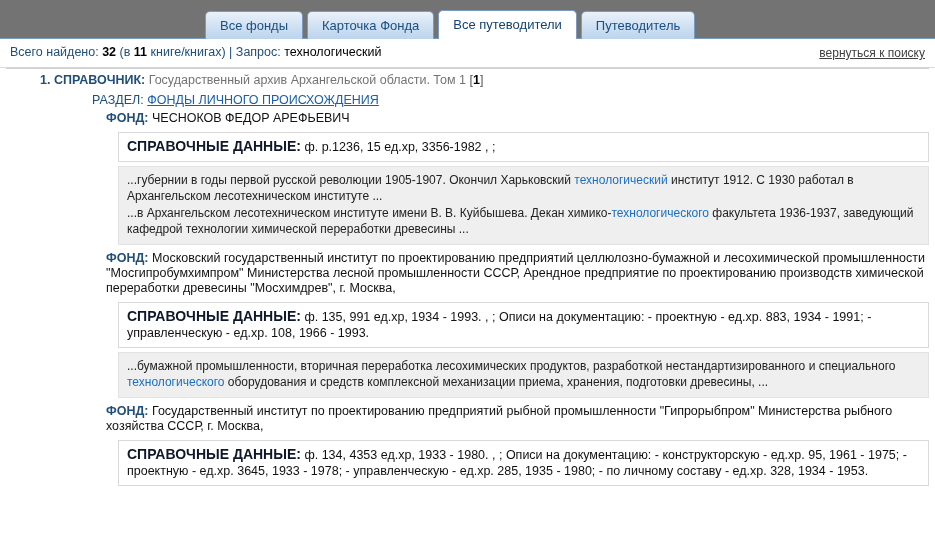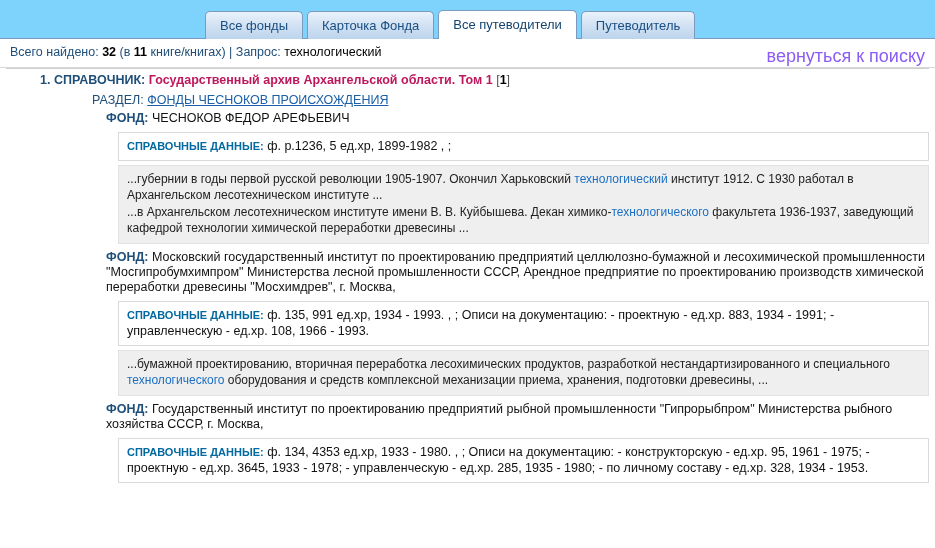--- a/index.html
+++ b/index.html
@@ -20,21 +20,21 @@
     width: 935px;
     height: 548px;
     box-sizing: border-box;
   }
 
   
   .tabbar {
     position: relative;
     height: 38px;
     border-bottom: 1px solid #7a9bbd;
-    background: #7dd3fc;
+    background: #737373;
   }
   .tabs {
     position: absolute;
     left: 205px;
     bottom: -1px;
     display: flex;
     align-items: flex-end;
     gap: 4px;
   }
   .tab {
@@ -64,22 +64,23 @@
     color: #204e7d;
     height: 18px;
   }
   .infobar .lbl { color: #1f4e79; }
   .infobar b { color: #000; }
   .infobar .qval { color: #000; font-weight: normal; }
   .backlink {
     position: absolute;
     right: 10px;
     top: 7px;
-    color: #8b5cf6;
-    font-size: 18px;
+    color: #404040;
+    text-decoration: underline;
+    font-size: 12px;
     cursor: pointer;
   }
 
   
   .pager {
     text-align: center;
     padding: 5px 0 6px 0;
     font-size: 12.5px;
     color: #1a5fa8;
   }
@@ -110,22 +111,22 @@
   .result-head .num {
     color: #1f4e79;
     font-weight: bold;
     margin-left: 34px;
   }
   .result-head .kw {
     color: #1f4e79;
     font-weight: bold;
   }
   .result-head .title {
-    color: #be185d;
-    font-weight: bold;
+    color: #737373;
+    font-weight: normal;
   }
   .result-head .cnt {
     color: #555;
   }
 
   .block { margin-left: 86px; }
 
   .razdel {
     padding: 3px 0 2px 0;
     font-size: 12.5px;
@@ -142,21 +143,21 @@
   .fond .val { color: #111; }
 
   .card {
     margin: 4px 0 0 26px;
     border: 1px solid #d9d9d9;
     background: #ffffff;
     padding: 5px 8px 6px 8px;
     font-size: 12.5px;
     line-height: 16px;
   }
-  .card .kw { color: #0369a1; font-weight: bold; font-size: 11px; }
+  .card .kw { color: #0f172a; font-weight: bold; font-size: 14px; }
   .card .val { color: #111; }
 
   .snippet {
     margin: 4px 0 4px 26px;
     background: #efefef;
     border: 1px solid #e2e2e2;
     padding: 5px 9px 6px 8px;
     font-size: 12px;
     line-height: 16px;
     color: #222;
@@ -196,29 +197,29 @@
     <div>
       <div class="result-head">
         <span class="num">1.</span>
         <span class="kw">СПРАВОЧНИК:</span>
         <span class="title">Государственный архив Архангельской области. Том 1</span>
         <span class="cnt">[</span><b>1</b><span class="cnt">]</span>
       </div>
       <div class="block">
         <div class="razdel">
           <span class="kw">РАЗДЕЛ:</span>
-          <span class="val">ФОНДЫ ЧЕСНОКОВ ПРОИСХОЖДЕНИЯ</span>
+          <span class="val">ФОНДЫ ЛИЧНОГО ПРОИСХОЖДЕНИЯ</span>
         </div>
         <div class="fond">
           <span class="kw">ФОНД:</span>
           <span class="val">ЧЕСНОКОВ ФЕДОР АРЕФЬЕВИЧ</span>
         </div>
         <div class="card">
           <span class="kw">СПРАВОЧНЫЕ ДАННЫЕ:</span>
-          <span class="val">ф. р.1236, 5 ед.хр, 1899-1982 , ;</span>
+          <span class="val">ф. р.1236, 15 ед.хр, 3356-1982 , ;</span>
         </div>
         <div class="snippet">
           <p>
             <span>...губернии в годы первой русской революции 1905-1907. Окончил Харьковский </span><span class="hl">технологический</span><span> институт 1912. С 1930 работал в Архангельском лесотехническом институте ...</span>
           </p>
           <p>
             <span>...в Архангельском лесотехническом институте имени В. В. Куйбышева. Декан химико-</span><span class="hl">технологического</span><span> факультета 1936-1937, заведующий кафедрой технологии химической переработки древесины ...</span>
           </p>
         </div>
       </div>
@@ -230,21 +231,21 @@
         <div class="fond">
           <span class="kw">ФОНД:</span>
           <span class="val">Московский государственный институт по проектированию предприятий целлюлозно-бумажной и лесохимической промышленности "Мосгипробумхимпром" Министерства лесной промышленности СССР, Арендное предприятие по проектированию производств химической переработки древесины "Мосхимдрев", г. Москва,</span>
         </div>
         <div class="card">
           <span class="kw">СПРАВОЧНЫЕ ДАННЫЕ:</span>
           <span class="val">ф. 135, 991 ед.хр, 1934 - 1993. , ; Описи на документацию: - проектную - ед.хр. 883, 1934 - 1991; - управленческую - ед.хр. 108, 1966 - 1993.</span>
         </div>
         <div class="snippet">
           <p>
-            <span>...бумажной проектированию, вторичная переработка лесохимических продуктов, разработкой нестандартизированного и специального </span><span class="hl">технологического</span><span> оборудования и средств комплексной механизации приема, хранения, подготовки древесины, ...</span>
+            <span>...бумажной промышленности, вторичная переработка лесохимических продуктов, разработкой нестандартизированного и специального </span><span class="hl">технологического</span><span> оборудования и средств комплексной механизации приема, хранения, подготовки древесины, ...</span>
           </p>
         </div>
 
         <div class="fond">
           <span class="kw">ФОНД:</span>
           <span class="val">Государственный институт по проектированию предприятий рыбной промышленности "Гипрорыбпром" Министерства рыбного хозяйства СССР, г. Москва,</span>
         </div>
         <div class="card">
           <span class="kw">СПРАВОЧНЫЕ ДАННЫЕ:</span>
           <span class="val">ф. 134, 4353 ед.хр, 1933 - 1980. , ; Описи на документацию: - конструкторскую - ед.хр. 95, 1961 - 1975; - проектную - ед.хр. 3645, 1933 - 1978; - управленческую - ед.хр. 285, 1935 - 1980; - по личному составу - ед.хр. 328, 1934 - 1953.</span>

